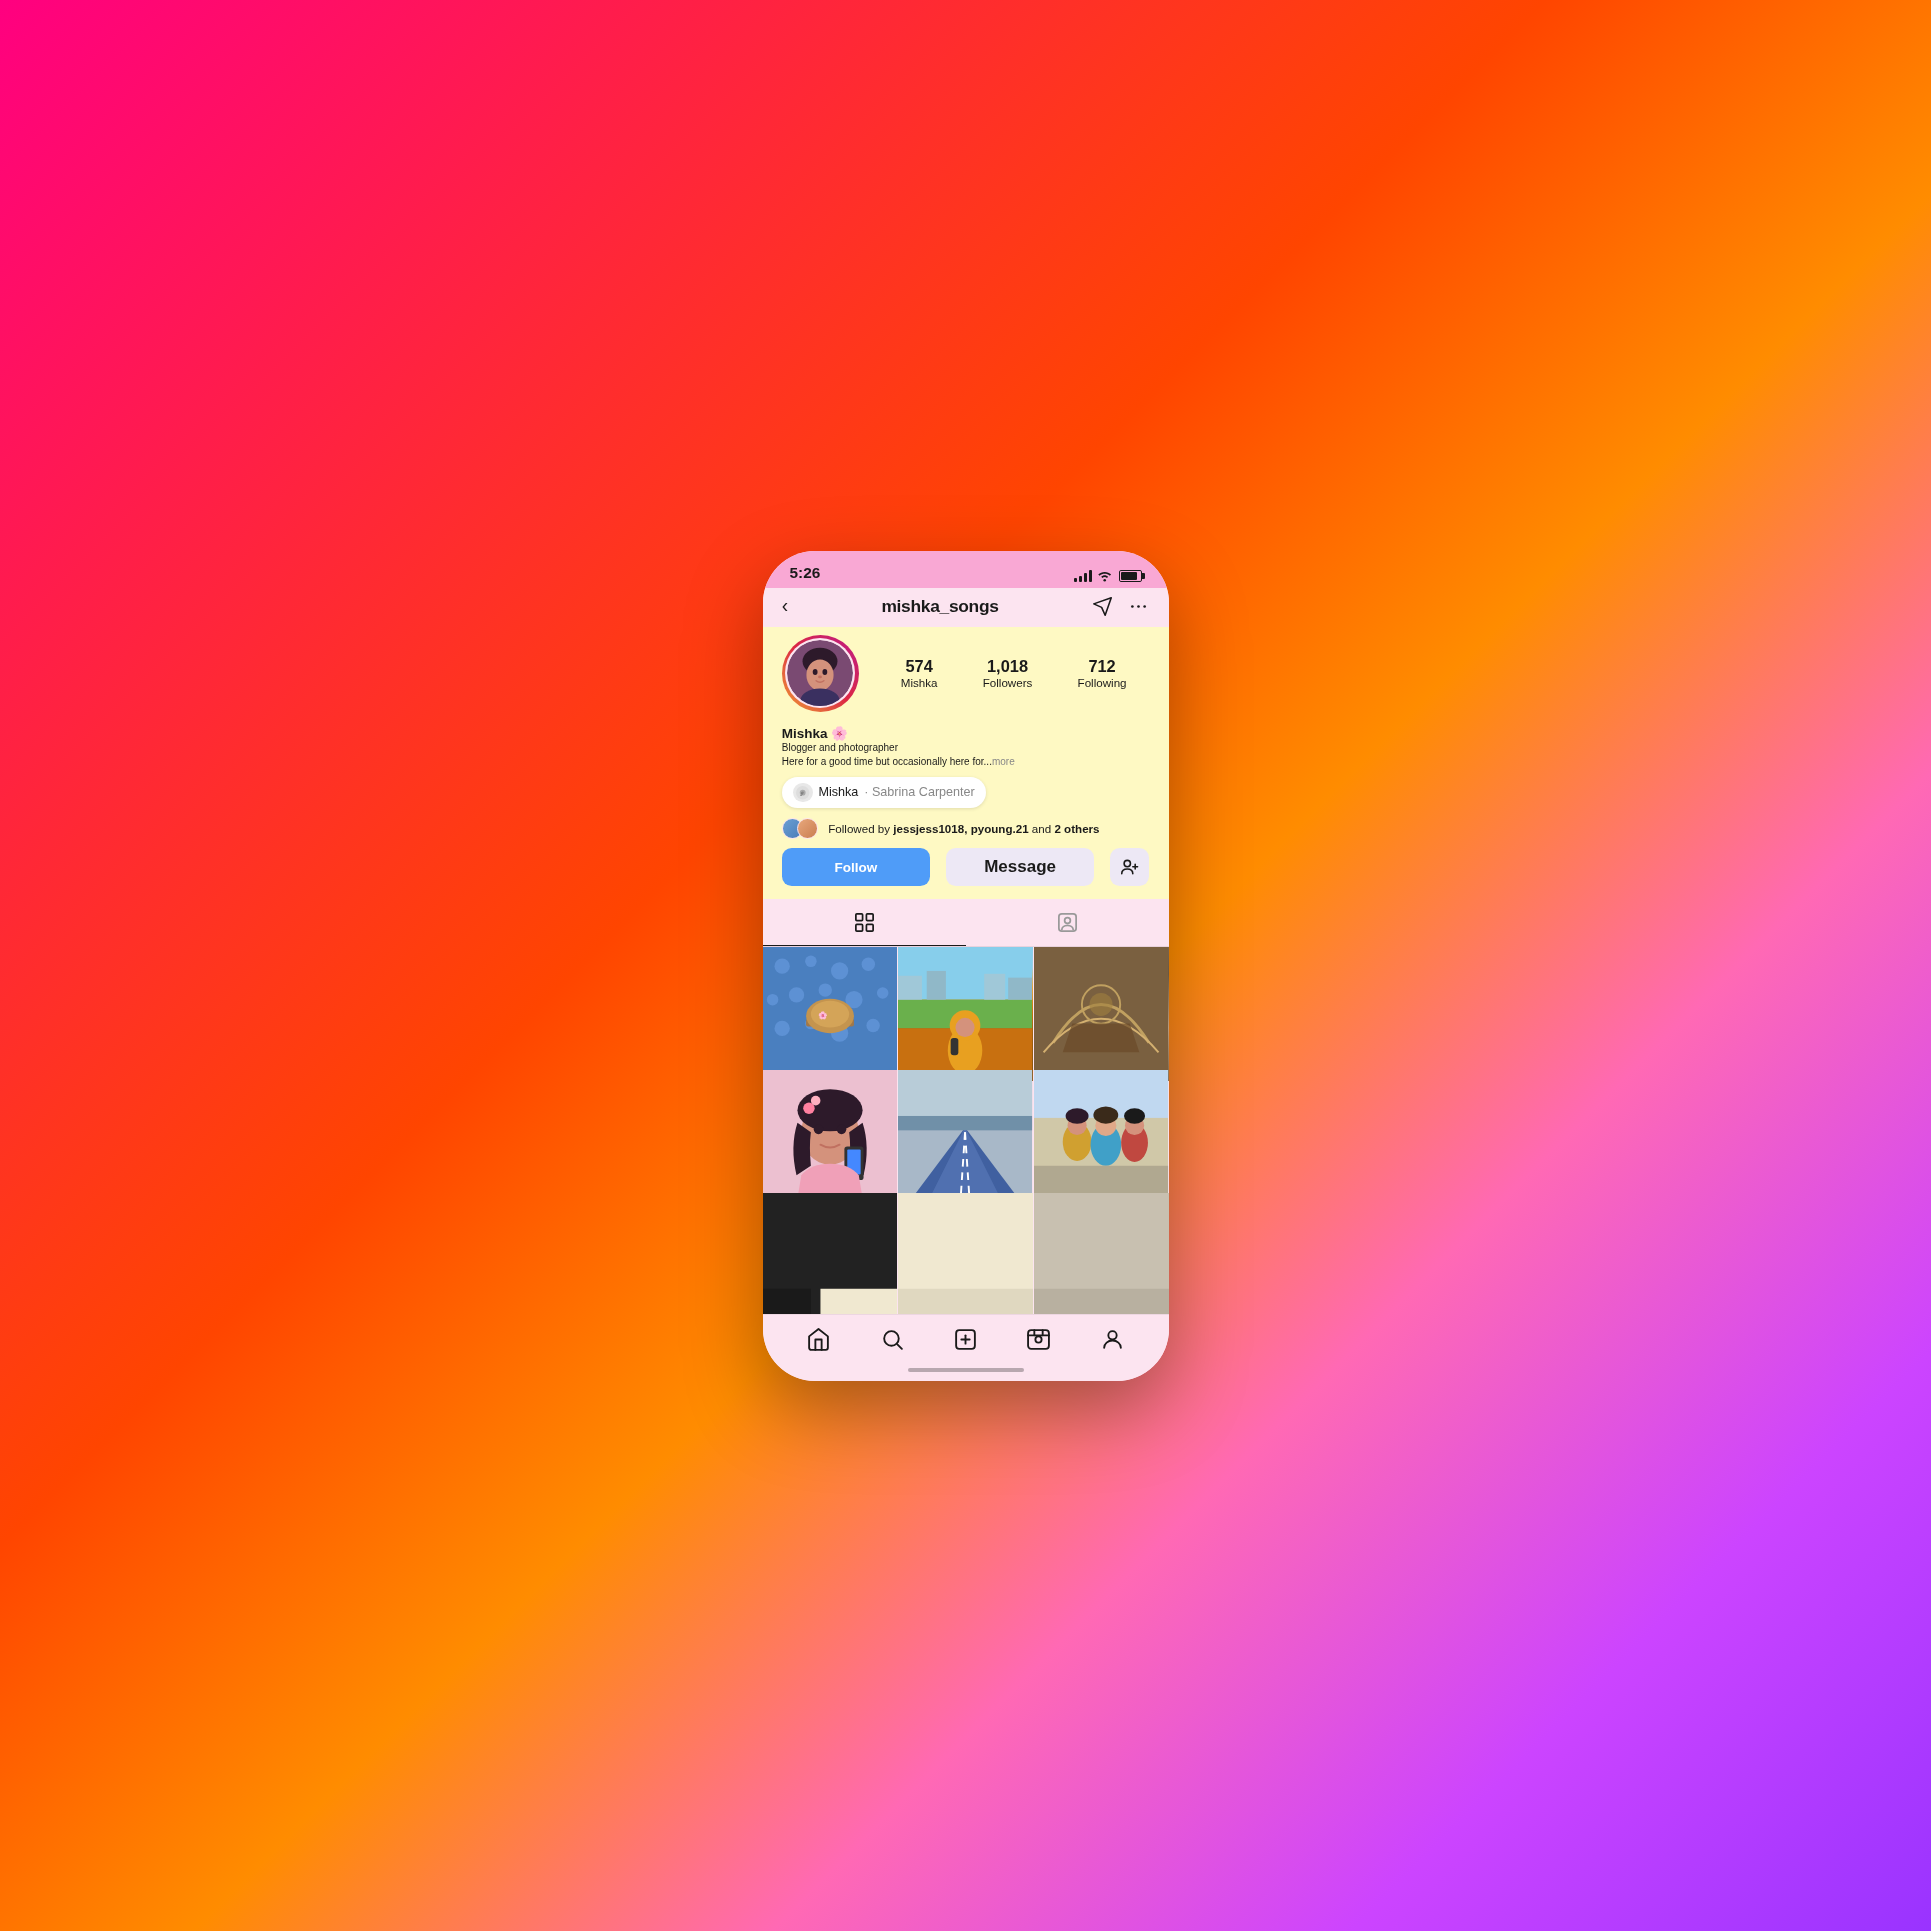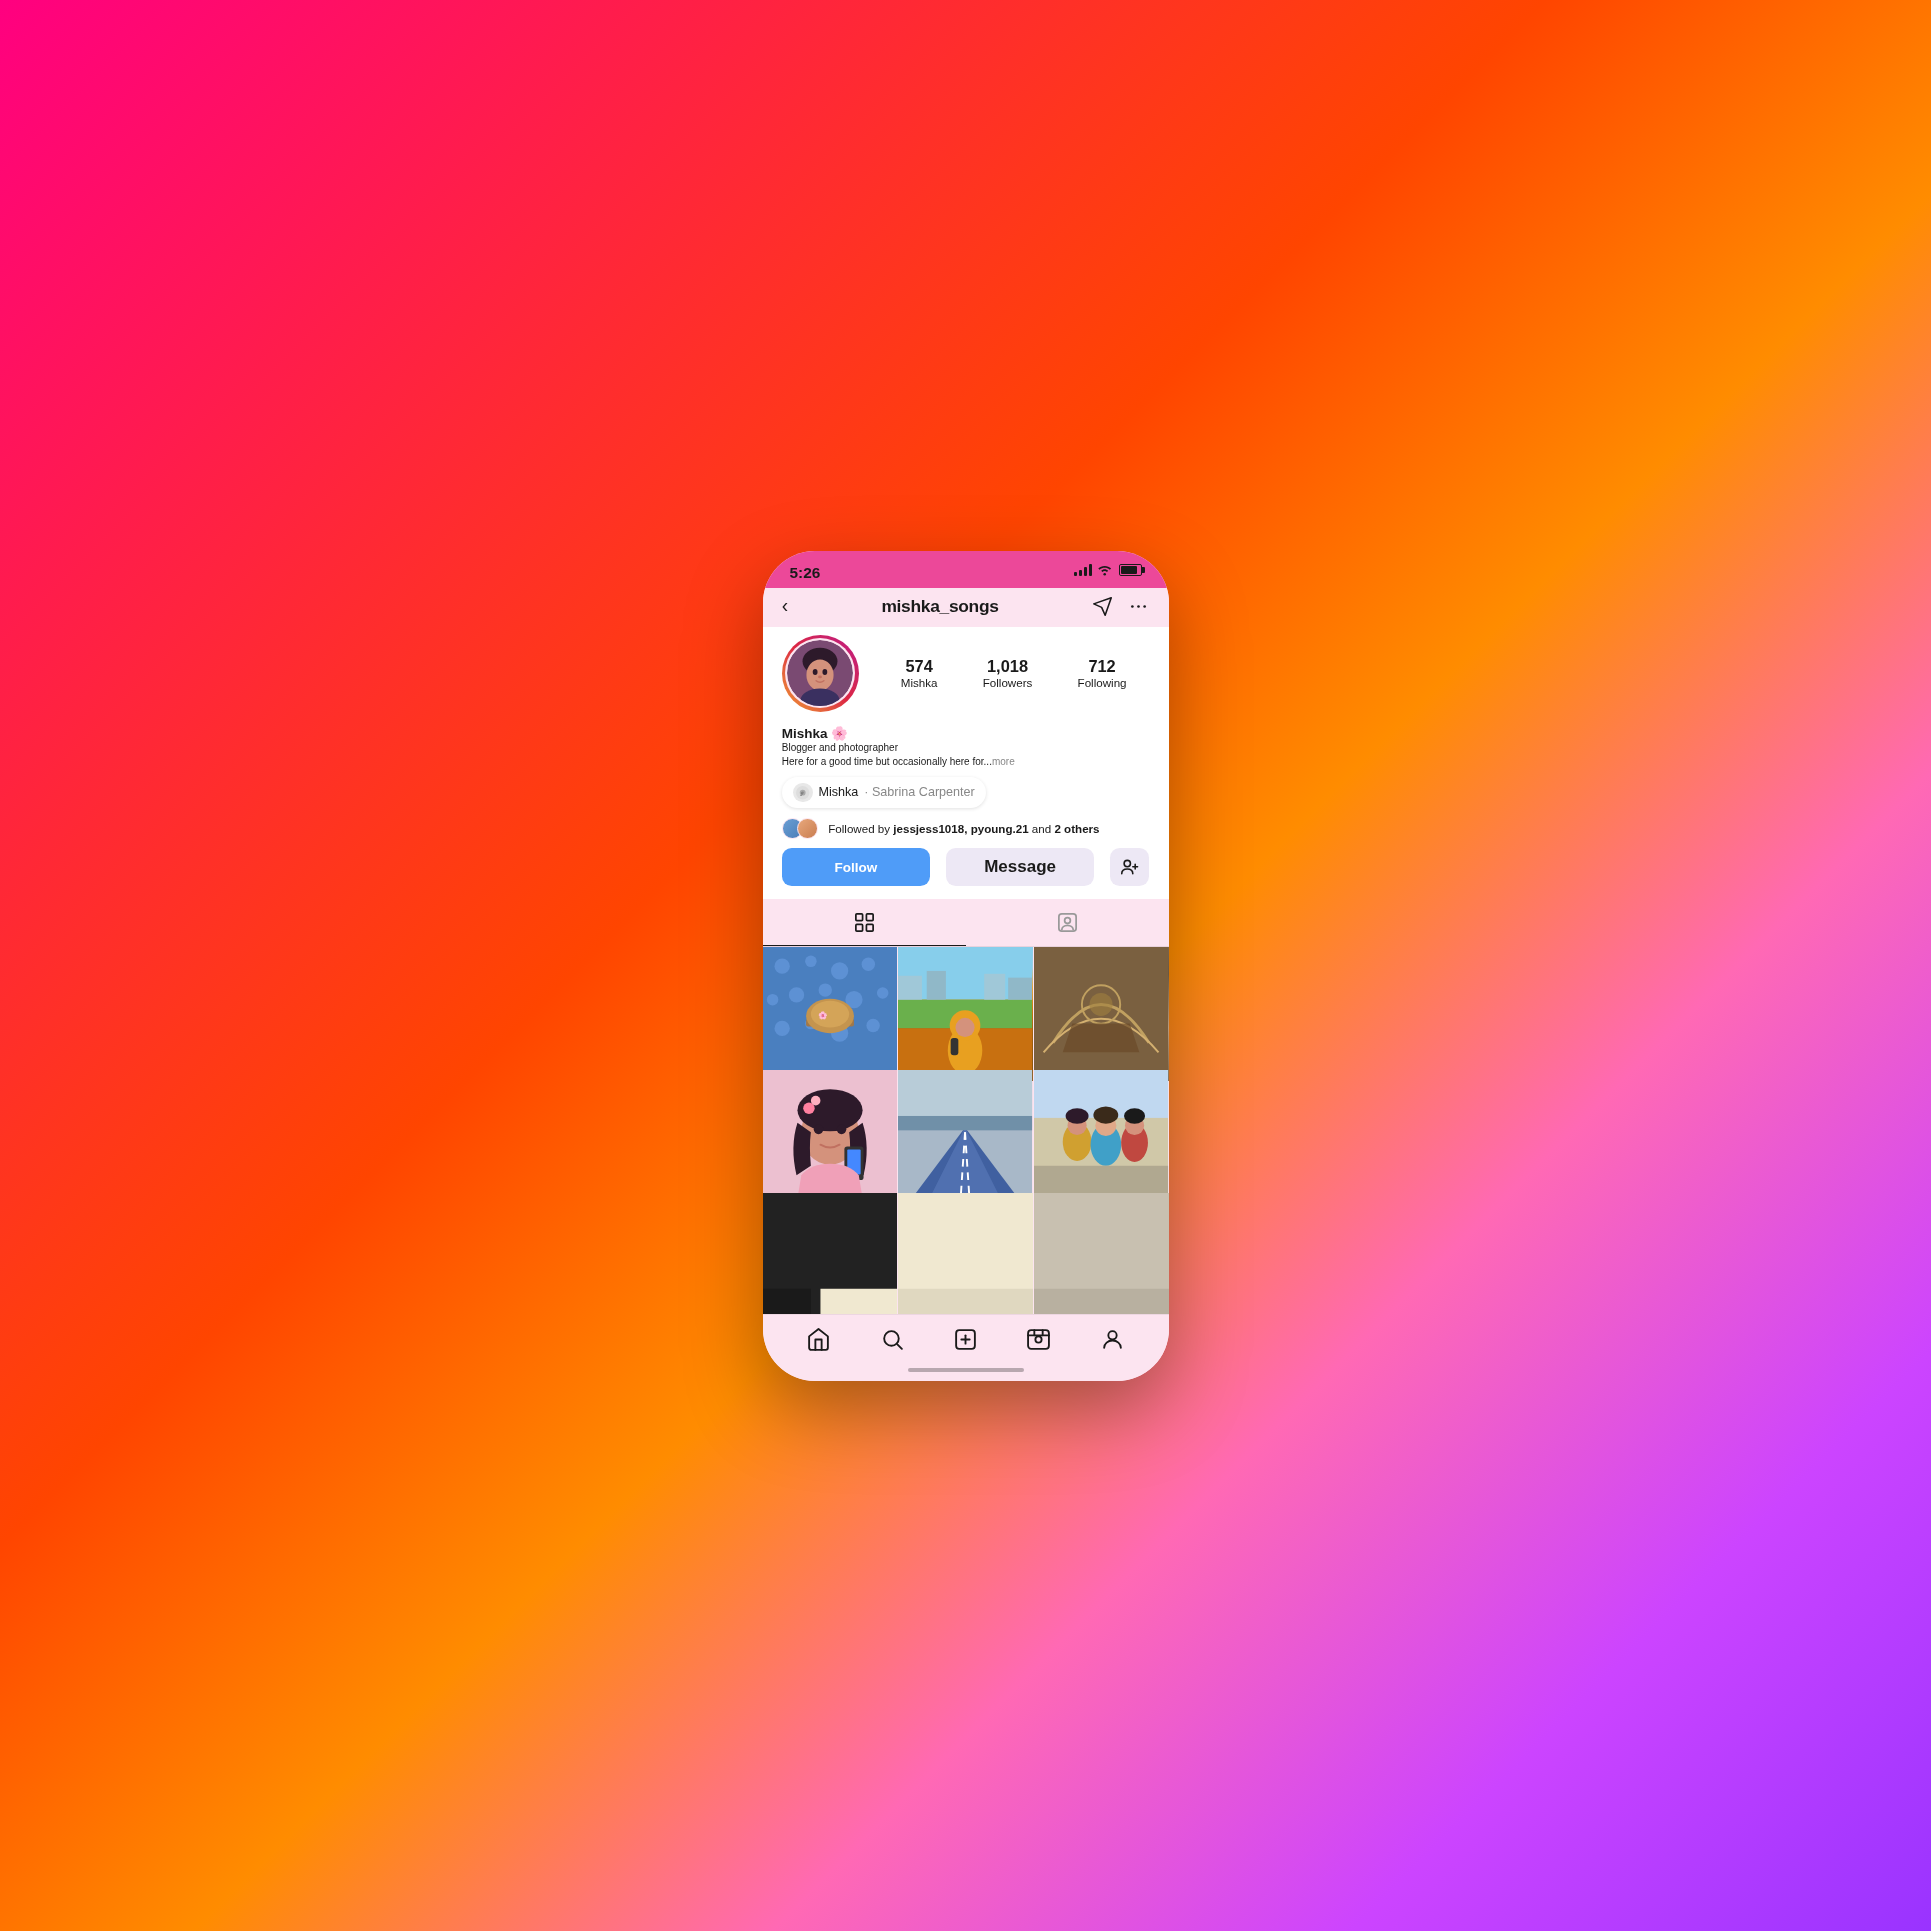--- a/index.html
+++ b/index.html
@@ -23,23 +23,23 @@
       overflow: hidden;
       position: relative;
       display: flex;
       flex-direction: column;
     }
 
     
     .status-bar {
       display: flex;
       justify-content: space-between;
-      align-items: flex-start;
+      align-items: flex-end;
       padding: 13.5px 27px 5.8px;
-      background: #ec4899;
+      background: #f9a8d4;
     }
 
     .status-time {
       font-size: 15.4px;
       font-weight: 600;
       color: #1a1a1a;
     }
 
     .status-icons {
       display: flex;
@@ -115,21 +115,21 @@
 
     .nav-right-icons {
       display: flex;
       gap: 15.4px;
       align-items: center;
     }
 
     
     .profile-section {
       padding: 7.7px 19.3px 13.5px;
-      background: #ffffff;
+      background: #fef9c3;
     }
 
     .profile-top {
       display: flex;
       align-items: center;
       gap: 19.3px;
       margin-bottom: 13.5px;
     }
 
     .avatar-container {

